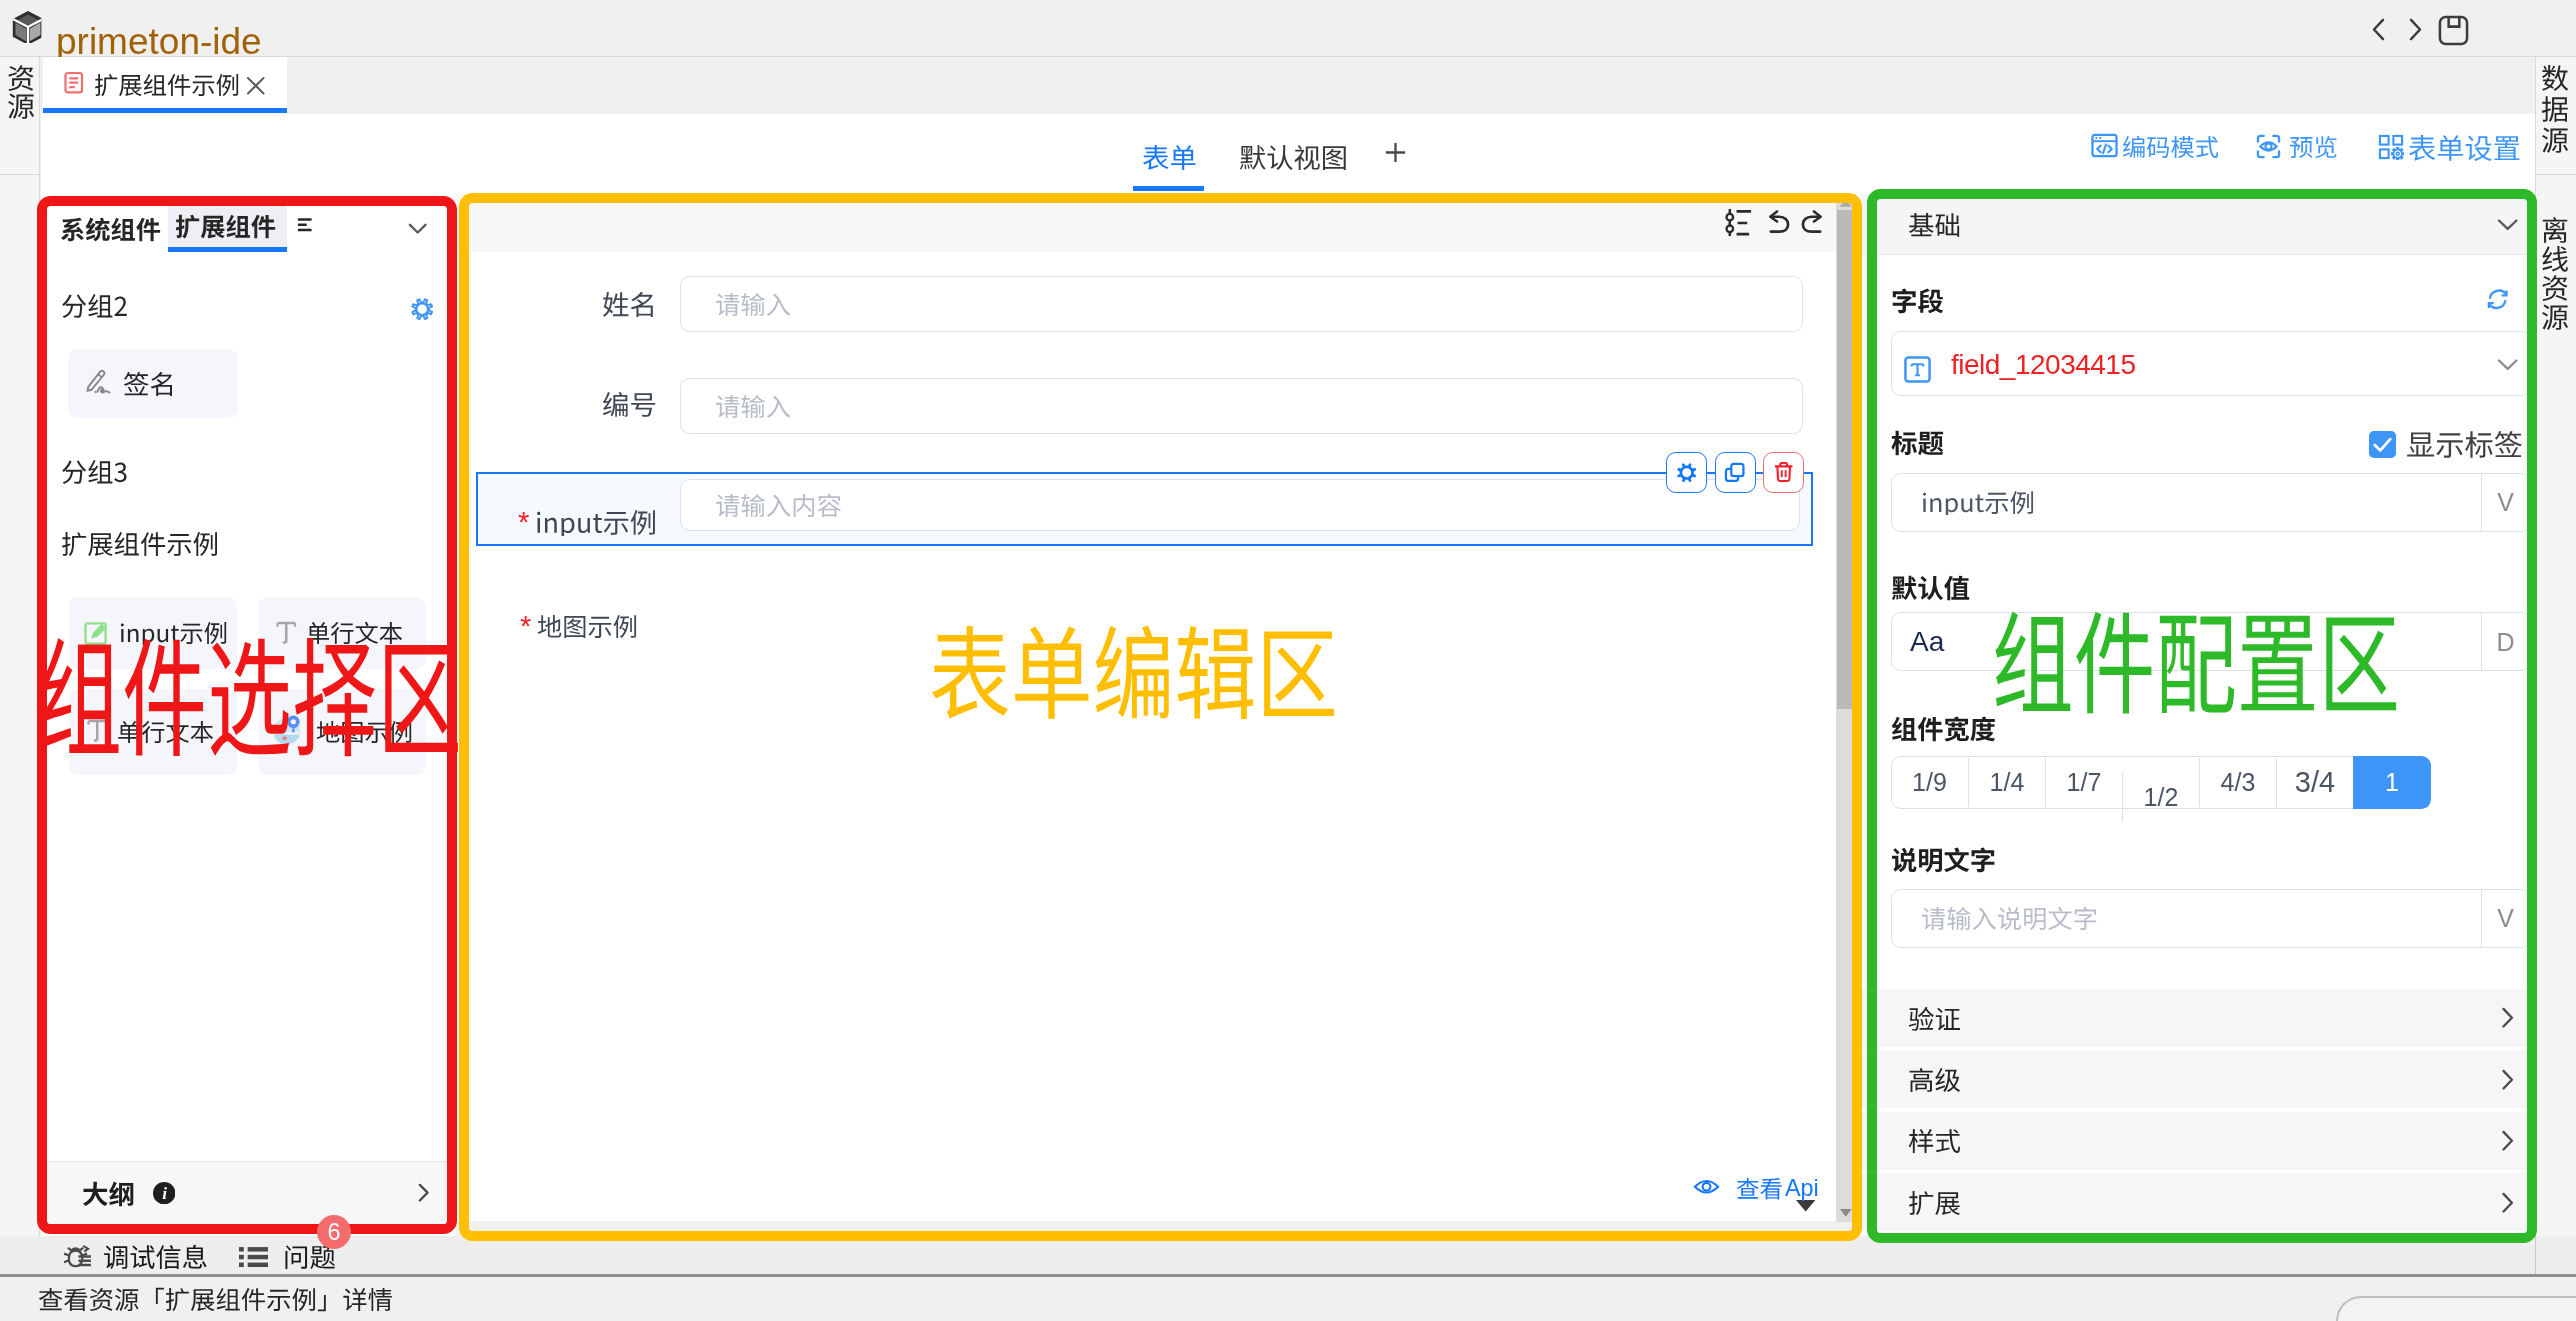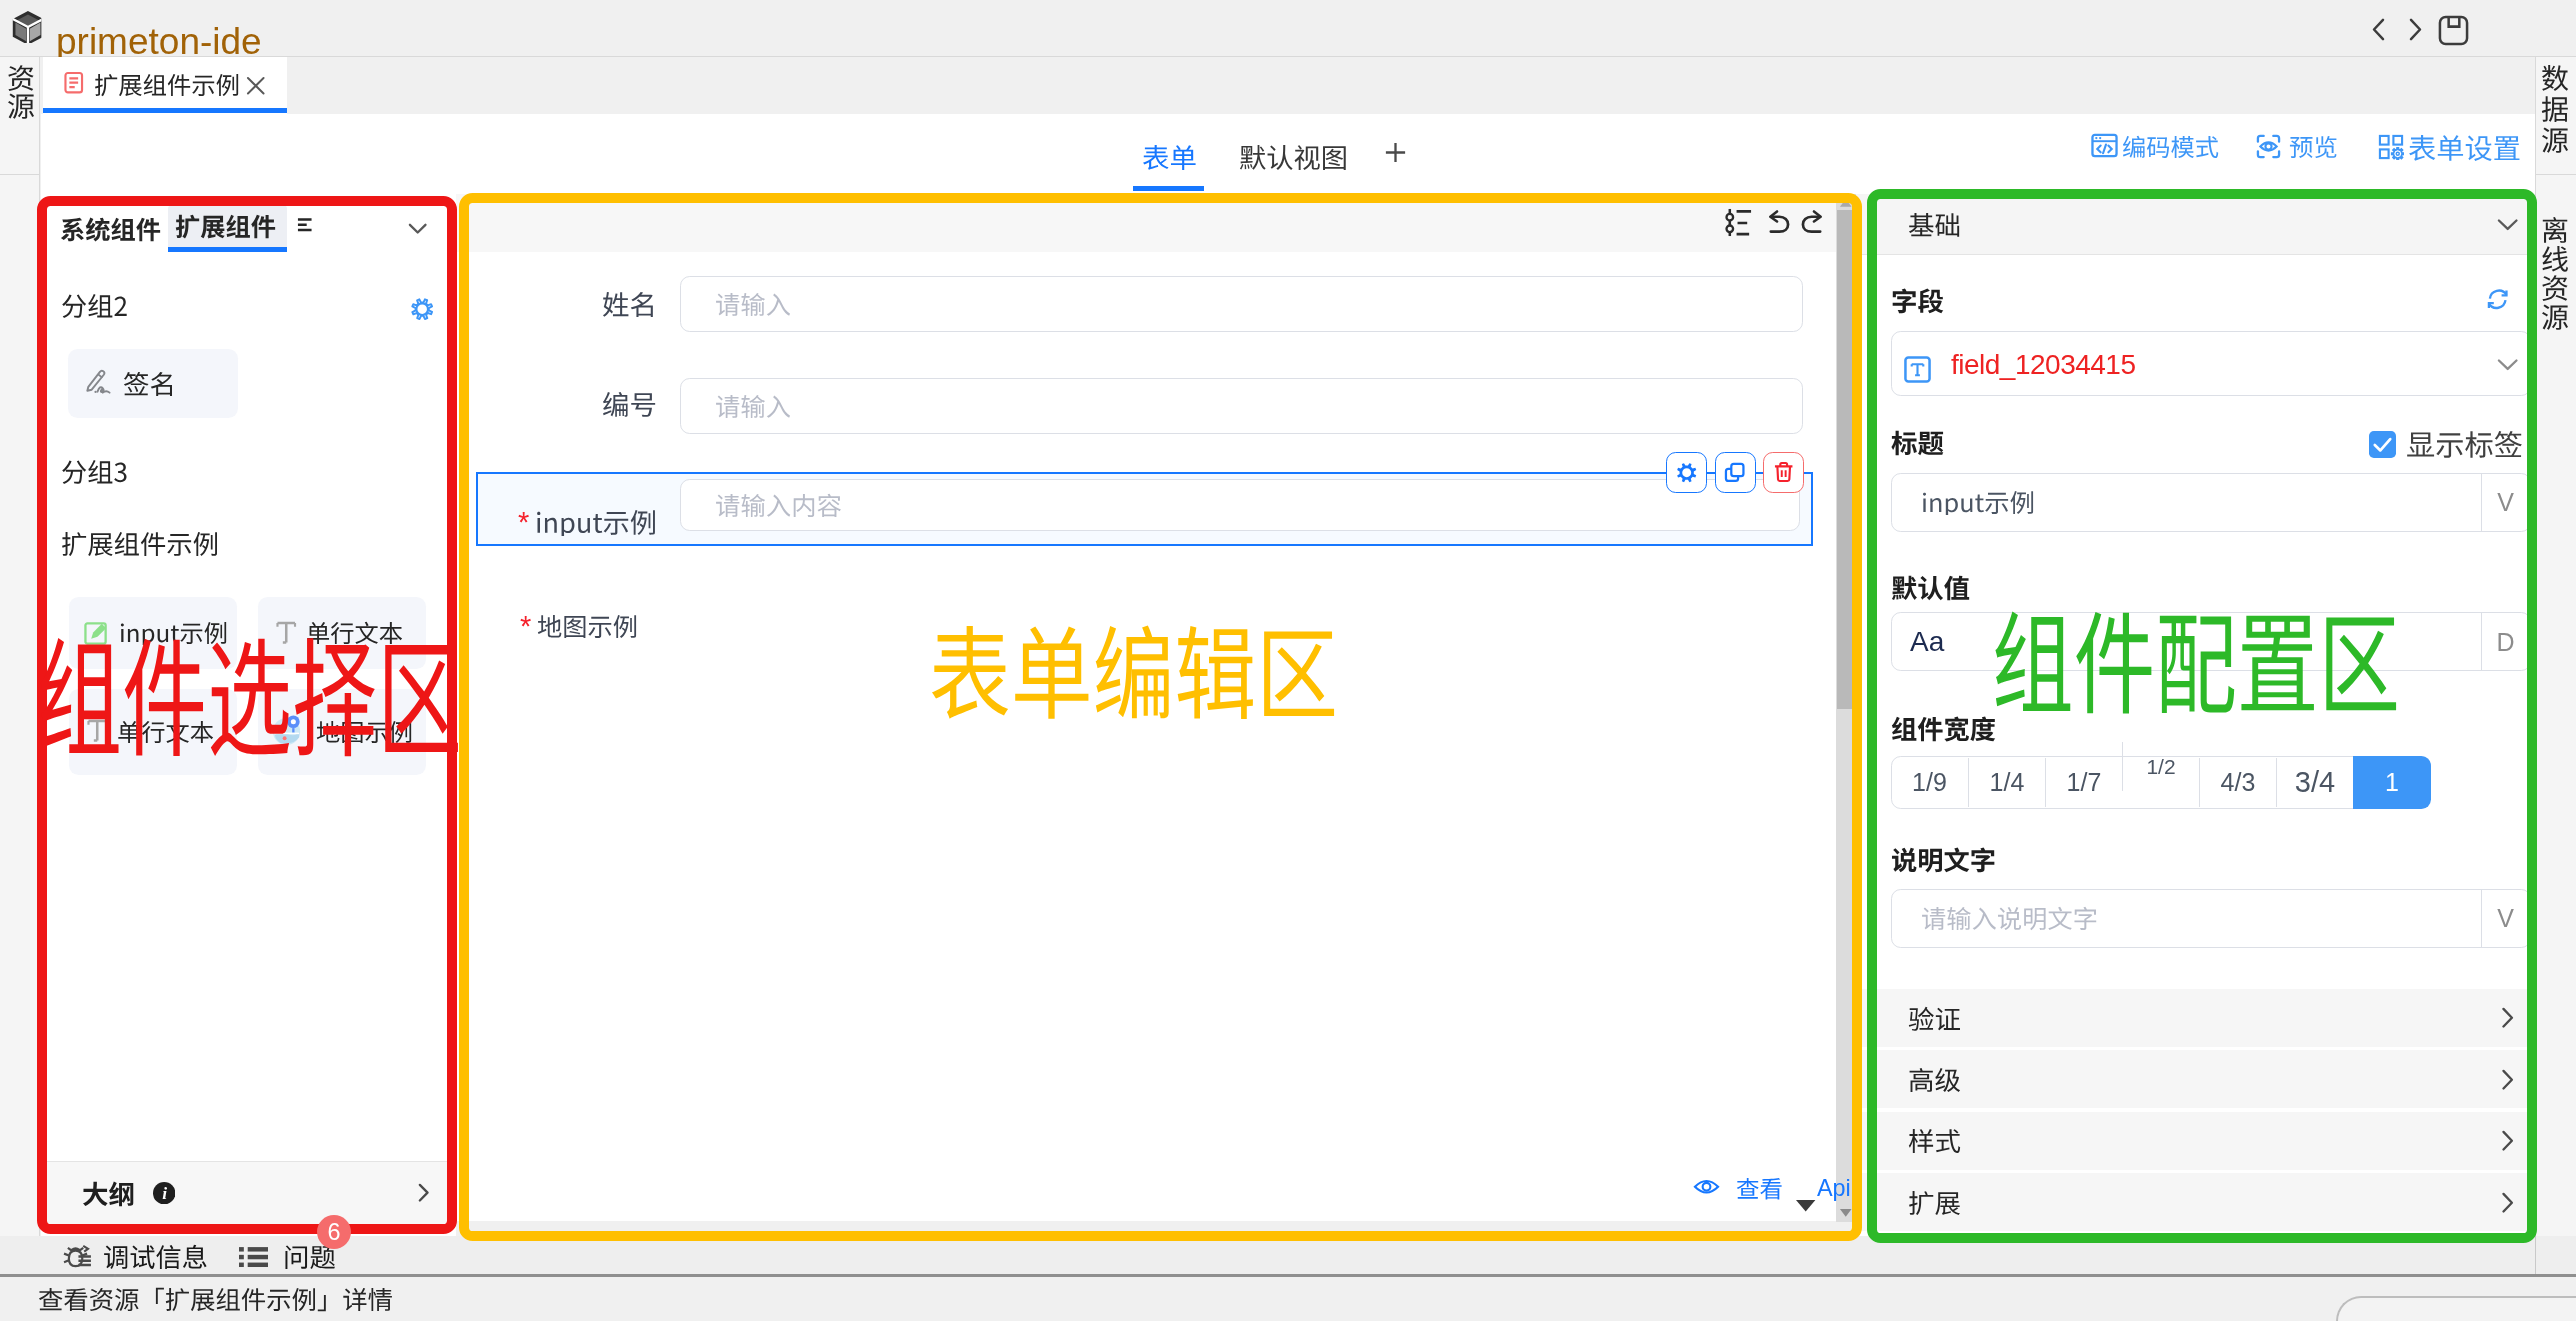--- a/index.html
+++ b/index.html
@@ -489,21 +489,21 @@
       <use href="#r5730" x="0"></use>
       <use href="#r56fe" x="1000"></use>
       <use href="#r793a" x="2000"></use>
       <use href="#r4f8b" x="3000"></use>
     </svg>
   </div>
 <svg class="ab" style="left:1693px;top:1177px;" width="27" height="19.5" viewBox="0 0 28 20" fill="none">
     <path d="M2 10 Q14 -2 26 10 Q14 22 2 10 Z" stroke="#1677ff" stroke-width="2.2"></path>
     <circle cx="14" cy="10" r="4" stroke="#1677ff" stroke-width="2.2"></circle>
   </svg>
-<div class="ab row" style="left:1736px;top:1175px;width:107px;height:27px;gap:32px;">
+<div class="ab row" style="left:1736px;top:1175px;width:107px;height:27px;">
     <svg class="tx" style="width:47px;height:23.4px;color:#1677ff;" viewBox="0 -880 2000 1000" preserveAspectRatio="none">
       <use href="#r67e5" x="0"></use>
       <use href="#r770b" x="1000"></use>
     </svg>
     <span style="color:#1677ff;font-size:23.4px;margin-left:1.9px">Api</span>
   </div>
 <div class="ab" style="left:1857px;top:194px;width:678px;height:1042px;background:#fff"></div>
 <div class="ab" style="left:1857px;top:194px;width:678px;height:61px;background:#f5f5f5;border-bottom:1px solid #e4e4e4"></div>
 <div class="ab row" style="left:1908px;top:209px;width:78px;height:31px;">
     <svg class="tx" style="width:53px;height:26px;color:#262626;" viewBox="0 -880 2000 1000" preserveAspectRatio="none">
@@ -583,21 +583,21 @@
       <use href="#b7ec4" x="0"></use>
       <use href="#b4ef6" x="1000"></use>
       <use href="#b5bbd" x="2000"></use>
       <use href="#b5ea6" x="3000"></use>
     </svg>
   </div>
 <div class="ab" style="left:1891px;top:756px;width:539px;height:53px;border:1.9px solid #dcdfe6;border-radius:9.7px;background:#fff;display:flex"></div>
 <div class="ab" style="left:1891px;top:758px;width:77px;height:49px;display:flex;align-items:center;justify-content:center;font-size:25px;color:#4b5563">1/9</div>
 <div class="ab" style="left:1968px;top:758px;width:77px;height:49px;border-left:1.9px solid #dcdfe6;display:flex;align-items:center;justify-content:center;font-size:25px;color:#4b5563">1/4</div>
 <div class="ab" style="left:2045px;top:758px;width:77px;height:49px;border-left:1.9px solid #dcdfe6;display:flex;align-items:center;justify-content:center;font-size:25px;color:#4b5563">1/7</div>
-<div class="ab" style="left:2122px;top:742px;width:77px;height:49px;border-left:1.9px solid #dcdfe6;display:flex;align-items:center;justify-content:center;font-size:21px;color:#4b5563">1/2</div>
+<div class="ab" style="left:2122px;top:773px;width:77px;height:49px;border-left:1.9px solid #dcdfe6;display:flex;align-items:center;justify-content:center;font-size:25px;color:#4b5563">1/2</div>
 <div class="ab" style="left:2199px;top:758px;width:77px;height:49px;border-left:1.9px solid #dcdfe6;display:flex;align-items:center;justify-content:center;font-size:25px;color:#4b5563">4/3</div>
 <div class="ab" style="left:2276px;top:758px;width:77px;height:49px;border-left:1.9px solid #dcdfe6;display:flex;align-items:center;justify-content:center;font-size:29px;color:#4b5563">3/4</div>
 <div class="ab" style="left:2353px;top:756px;width:78px;height:53px;background:#3d96f7;border-radius:0 9.7px 9.7px 0;display:flex;align-items:center;justify-content:center;font-size:25px;color:#fff">1</div>
 <div class="ab row" style="left:1891px;top:844px;width:156px;height:31px;">
     <svg class="tx" style="width:105px;height:26px;color:#1f1f1f;" viewBox="0 -880 4000 1000" preserveAspectRatio="none">
       <use href="#b8bf4" x="0"></use>
       <use href="#b660e" x="1000"></use>
       <use href="#b6587" x="2000"></use>
       <use href="#b5b57" x="3000"></use>
     </svg>

